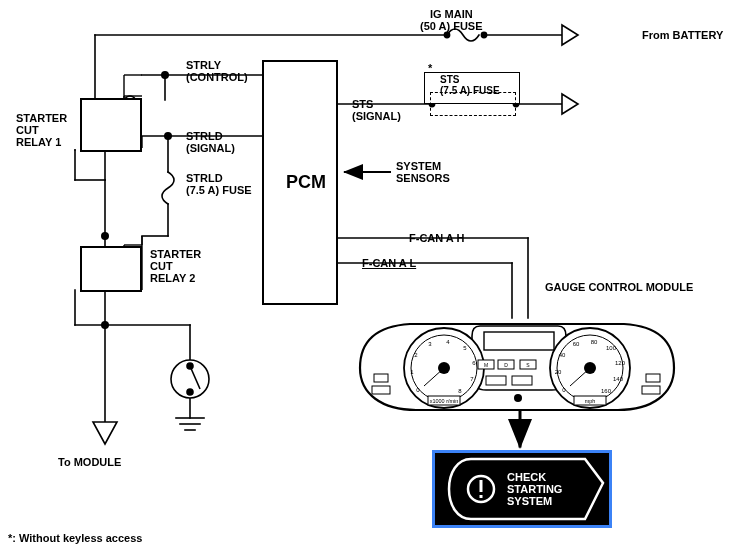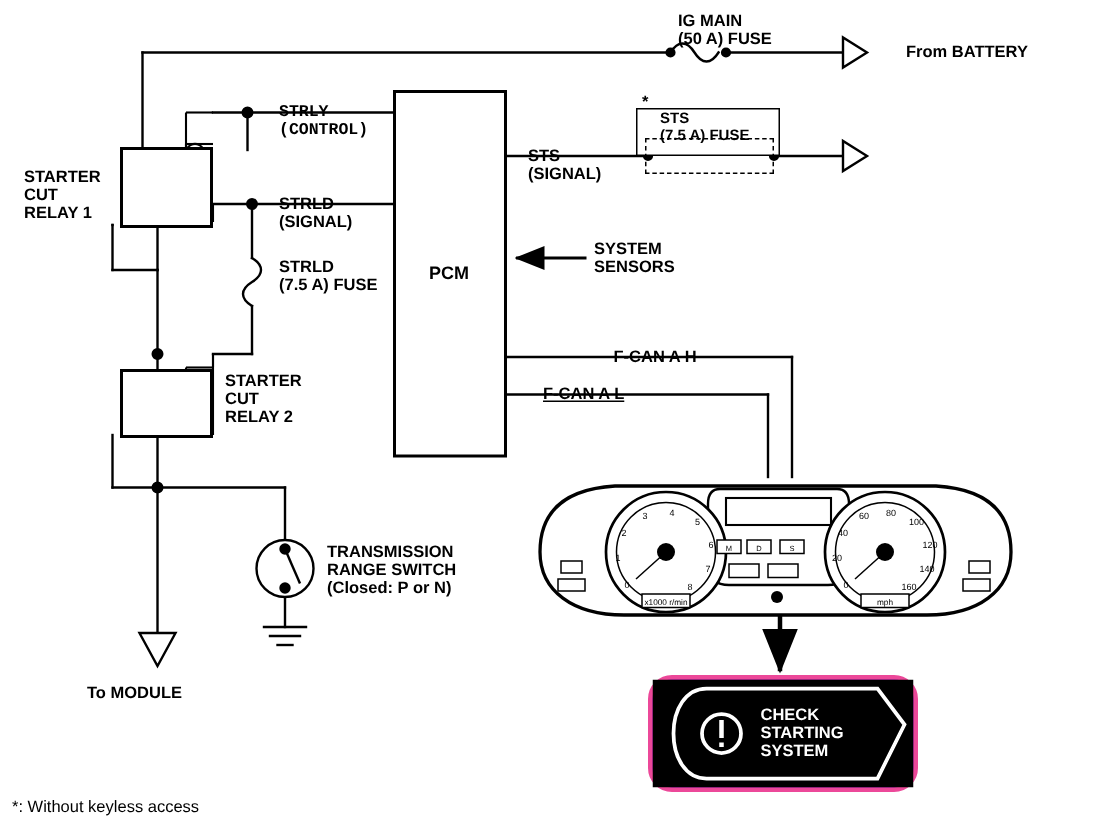--- a/index.html
+++ b/index.html
@@ -57,23 +57,23 @@
     top: 0;
     width: 733px;
     height: 556px;
     overflow: visible;
   }
   .cluster {
     position: absolute;
   }
   .warnbox {
     position: absolute;
-    border: 3px solid #ec4899;
-    border-radius: 16px;
-    background: #a21caf;
+    border: 3px solid #3b82f6;
+    border-radius: 0;
+    background: #d946ef;
     box-sizing: border-box;
   }
   .warntext {
     position: absolute;
     color: #ffffff;
     font-family: "Liberation Sans", sans-serif;
     font-size: 11px;
     font-weight: bold;
     line-height: 12px;
     white-space: pre;
@@ -294,47 +294,45 @@
       <path d="M36,6 L150,6 L168,30 L150,66 L36,66 C22,66 14,52 14,36 C14,20 22,6 36,6 Z" fill="none" stroke="#ffffff" stroke-width="2.5"></path>
       <circle cx="46" cy="36" r="13" fill="none" stroke="#ffffff" stroke-width="2.5"></circle>
       <rect x="44.5" y="27" width="3" height="12" fill="#ffffff"></rect>
       <rect x="44.5" y="42" width="3" height="3" fill="#ffffff"></rect>
     </svg>
     <div class="warntext" style="left:72px; top:18px;">CHECK
 STARTING
 SYSTEM</div>
   </div>
 
-  <div class="lbl" style="left:452px; top:8px;">IG MAIN
+  <div class="lbl" style="left:420px; top:8px;text-align:center;">IG MAIN
 (50 A) FUSE</div>
-  <div class="lbl" style="left:556px; top:29px;padding-left:48px;">From BATTERY</div>
+  <div class="lbl" style="left:594px; top:29px;padding-left:48px;">From BATTERY</div>
   <div class="lbl" style="left:428px; top:62px;">*</div>
   <div class="lbl small" style="left:440px; top:74px;">STS
 (7.5 A) FUSE</div>
 
-  <div class="lbl" style="left:186px; top:69px;font-family:Liberation Mono, monospace;">STRLY
+  <div class="lbl" style="left:186px; top:59px;">STRLY
 (CONTROL)</div>
   <div class="lbl" style="left:186px; top:130px;">STRLD
 (SIGNAL)</div>
   <div class="lbl" style="left:186px; top:172px;">STRLD
 (7.5 A) FUSE</div>
   <div class="lbl" style="left:352px; top:98px;">STS
 (SIGNAL)</div>
-  <div class="lbl" style="left:286px; top:176px; font-size:12px;">PCM</div>
+  <div class="lbl" style="left:286px; top:176px; font-size:18px;">PCM</div>
   <div class="lbl" style="left:396px; top:160px;">SYSTEM
 SENSORS</div>
   <div class="lbl" style="left:362px; top:232px;margin-left:47px;">F-CAN A H</div>
   <div class="lbl" style="left:362px; top:257px;text-decoration:underline;">F-CAN A L</div>
 
   <div class="lbl" style="left:16px; top:112px;">STARTER
 CUT
 RELAY 1</div>
   <div class="lbl" style="left:150px; top:248px;">STARTER
 CUT
 RELAY 2</div>
-  <div class="lbl" style="left:218px; top:362px;">TRANSMISSION
-RANGE SWITCH
-(Closed: P or N)</div>
   <div class="lbl" style="left:58px; top:456px;">To MODULE</div>
-
-  <div class="lbl norm" style="left:8px; top:532px; font-size:11px;">*: Without keyless access</div>
+  <div class="lbl" style="left:545px; top:281px;">GAUGE CONTROL MODULE</div>
+
+  <div class="lbl norm" style="left:8px; top:532px; font-size:11px;font-weight:bold;">*: Without keyless access</div>
 
 </div>
 
 </body></html>

